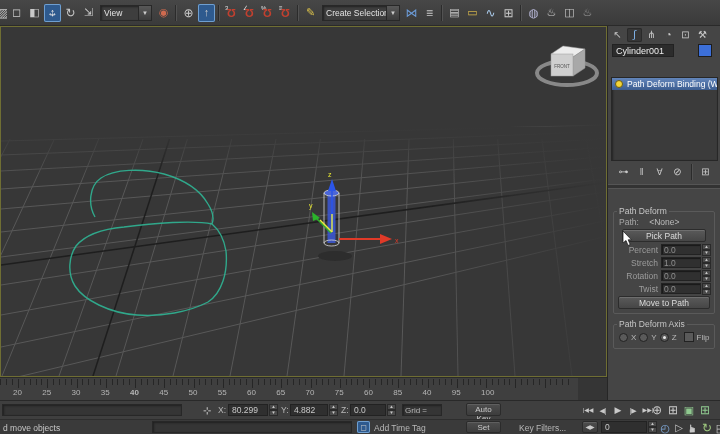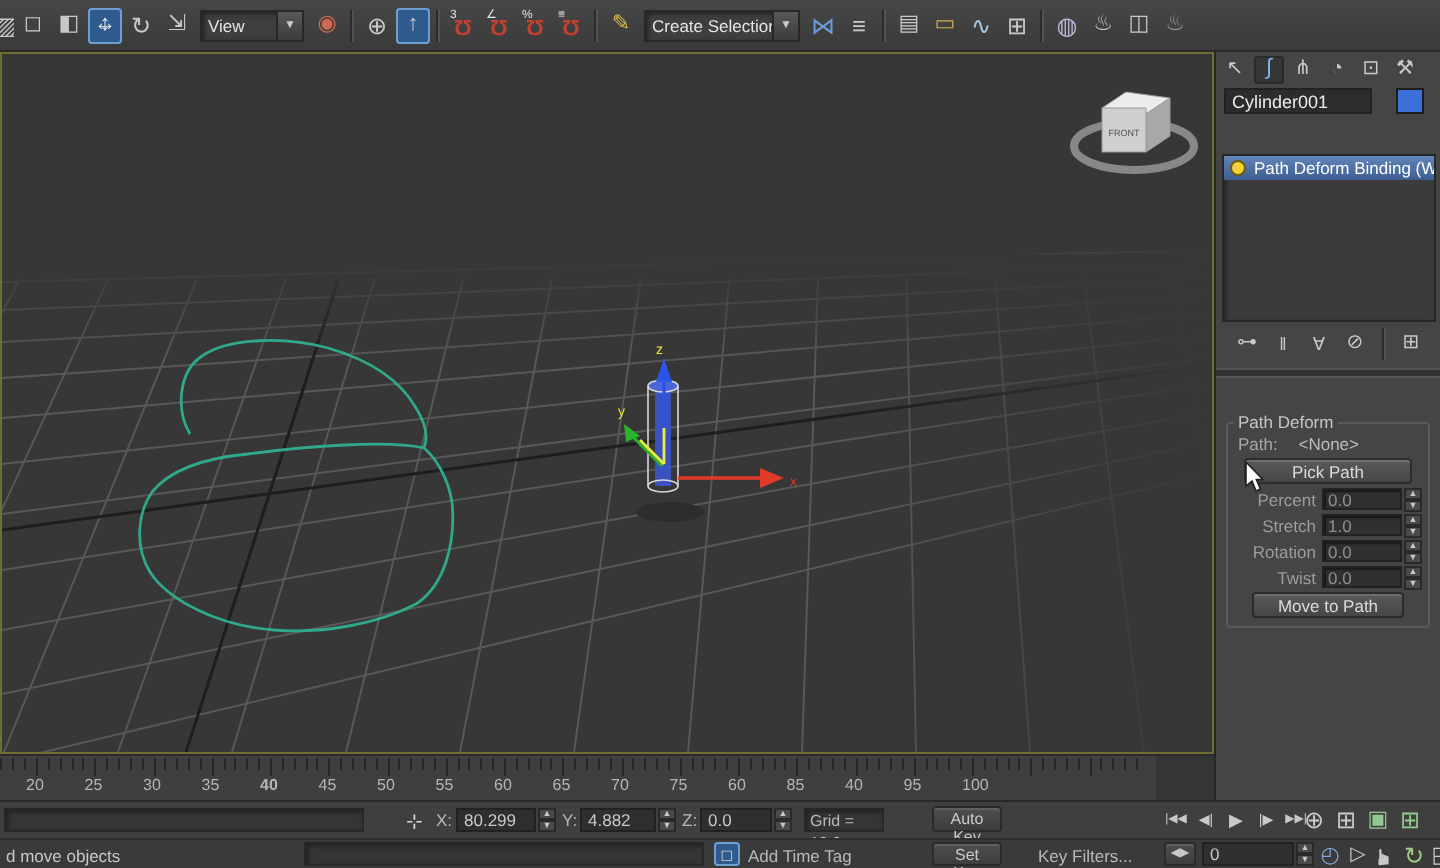--- a/index.html
+++ b/index.html
@@ -34,21 +34,21 @@
   
   .viewport{position:absolute;left:0;top:26px;width:607px;height:351px;background:#373737;
     border:1px solid #6f6e33;box-sizing:border-box;}
   .viewport svg{display:block;}
   
   .cpanel{position:absolute;left:607px;top:26px;width:113px;height:374px;background:#454545;
     border-left:1px solid #262626;box-sizing:border-box;}
   .cp-tabs{position:absolute;left:2px;top:1px;height:15px;display:flex;gap:2px;align-items:center;}
   .cp-tabs .tb-ic{width:15px;height:14px;font-size:10px;}
   .cp-tabs .tb-ic.active{background:#363636;box-shadow:inset 0 0 0 1px #2a2a2a;}
-  .name-field{position:absolute;left:4px;top:18px;width:74px;height:13px;background:#2c2c2c;
+  .name-field{position:absolute;left:4px;top:18px;width:62px;height:13px;background:#2c2c2c;
     border:1px solid #222;color:#ececec;font-size:9px;line-height:13px;padding-left:3px;box-sizing:border-box;}
   .color-swatch{position:absolute;left:90px;top:18px;width:14px;height:13px;border:1px solid #1d1d1d;box-sizing:border-box;}
   .cp-combo{position:absolute;left:3px;top:35px;width:107px;height:14px;background:linear-gradient(#525252,#404040);
     border:1px solid #282828;display:flex;align-items:center;box-sizing:border-box;}
   .cp-combo .lbl{flex:1;font-size:8.5px;color:#e2e2e2;padding-left:3px;}
   .cp-combo .arr{width:13px;height:100%;background:linear-gradient(#5a5a5a,#3a3a3a);border-left:1px solid #282828;
     font-size:6px;color:#ddd;display:flex;align-items:center;justify-content:center;}
   .stackbox{position:absolute;left:3px;top:51px;width:107px;height:84px;background:#3b3b3b;
     border:1px solid #272727;box-shadow:inset 1px 1px 2px rgba(0,0,0,.4);box-sizing:border-box;overflow:hidden;}
   .stack-row{height:12px;line-height:12px;font-size:8.5px;color:#d6d6d6;display:flex;align-items:center;white-space:nowrap;}
@@ -363,23 +363,36 @@
         </span>
     </div>
     <div class="spin-row">
       <span class="sl">Twist</span>
       <span class="num-field">0.0</span>
       <span class="spin">
           <i>▲</i>
           <i>▼</i>
         </span>
     </div>
-    <button class="cp-btn" style="width:76px">Move to Path</button>
+    <button class="cp-btn" style="width:92px">Move to Path</button>
   </fieldset>
 
+  <fieldset class="cp-fs fs-axis">
+    <legend>Path Deform Axis</legend>
+    <div class="radio-row" id="axisRadios">
+        <span class="rb"></span>
+        <span>X</span>
+        <span class="rb"></span>
+        <span>Y</span>
+        <span class="rb on"></span>
+        <span>Z</span>
+        <span class="cb"></span>
+        <span>Flip</span>
+      </div>
+  </fieldset>
 </div>
 
 <div class="ruler" id="ruler">
     <span class="tick" style="left: 0.45px; height: 6px;"></span>
     <span class="tick" style="left: 6.3px; height: 6px;"></span>
     <span class="tick" style="left: 12.15px; height: 6px;"></span>
     <span class="tick" style="left: 18px; height: 9px;"></span>
     <span class="tick" style="left: 23.85px; height: 6px;"></span>
     <span class="tick" style="left: 29.7px; height: 6px;"></span>
     <span class="tick" style="left: 35.55px; height: 6px;"></span>

